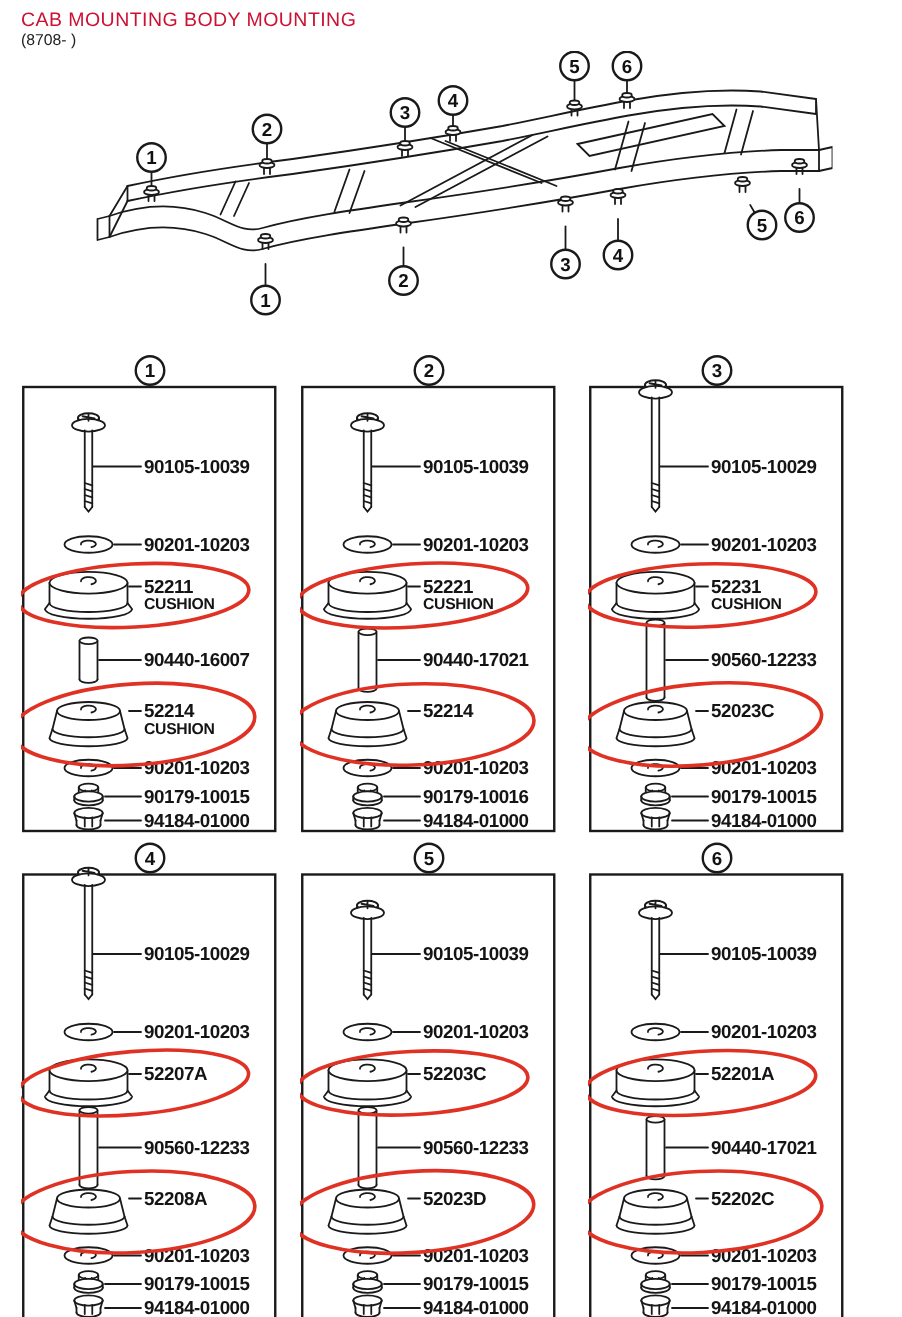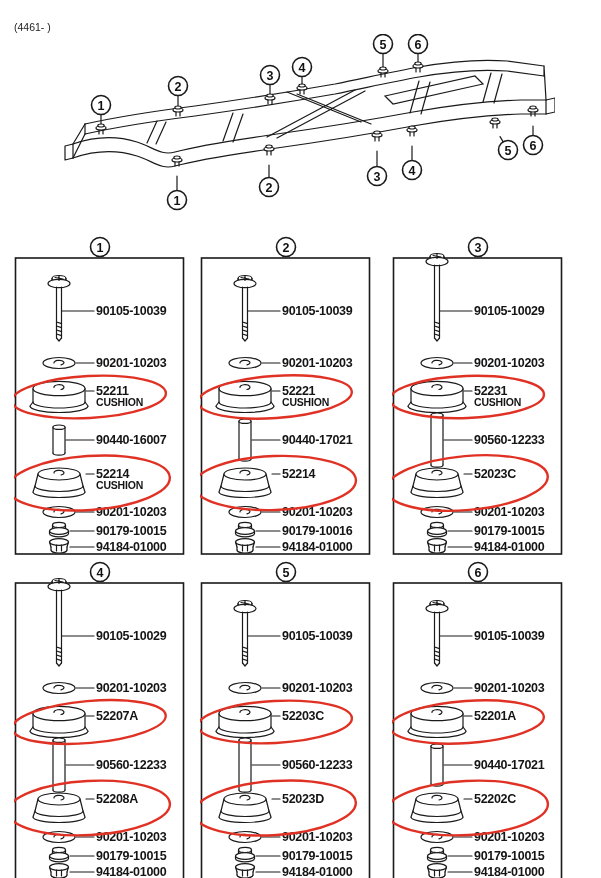--- a/index.html
+++ b/index.html
@@ -16,21 +16,22 @@
        fill:#141414;letter-spacing:-0.3px;}
   text.sub{font-family:"Liberation Sans",sans-serif;font-size:10.5px;font-weight:bold;
        fill:#141414;letter-spacing:-0.2px;}
   text.co{font-family:"Liberation Sans",sans-serif;font-size:12.5px;font-weight:bold;
        fill:#111;}
 </style>
 </head>
 <body>
 
 <div class="stage">
-  <div class="page-subtitle">(4461- )</div>
+  <div class="page-title">CAB MOUNTING BODY MOUNTING</div>
+  <div class="page-subtitle">(8708- )</div>
   <div class="frame-wrap" id="frame-diagram">
       <svg width="500" height="198" viewBox="0 0 500 198">
         <g>
   <path d="M18,110 C38,103 60,101 82,108 C98,113 106,122 120,118 C145,111 180,106 215,101 C265,94 315,86 358,78 C398,71 432,67 466,66 L491,66" stroke="#1a1a1a" stroke-width="1.2" fill="none" stroke-linecap="round"></path>
   <path d="M18,124 C38,117 60,115 82,122 C98,127 106,136 120,132 C145,125 180,120 215,115 C265,108 315,100 358,92 C398,85 432,81 466,80 L491,80" stroke="#1a1a1a" stroke-width="1.2" fill="none" stroke-linecap="round"></path>
   <path d="M18,110 L18,124 M491,66 L491,80 M491,66 L500,64 M491,80 L500,78 M500,64 L500,78" stroke="#1a1a1a" stroke-width="1.2" fill="none" stroke-linecap="round"></path>
   <path d="M30,90 C62,83 100,77 140,72 C190,65 240,57 280,50 C310,44 336,38 364,33 C392,28 424,25 452,27 L489,32" stroke="#1a1a1a" stroke-width="1.2" fill="none" stroke-linecap="round"></path>
   <path d="M30,100 C62,93 100,87 140,82 C190,75 240,67 280,60 C310,54 336,48 364,43 C392,38 424,35 452,37 L489,42" stroke="#1a1a1a" stroke-width="1.2" fill="none" stroke-linecap="round"></path>
   <path d="M30,90 L30,100 M489,32 L489,42 M489,32 L491,66" stroke="#1a1a1a" stroke-width="1.2" fill="none" stroke-linecap="round"></path>
   <path d="M18,110 L30,90 M18,124 L30,100 M10,112 L18,110 M10,126 L18,124 M10,112 L10,126" stroke="#1a1a1a" stroke-width="1.2" fill="none" stroke-linecap="round"></path>

